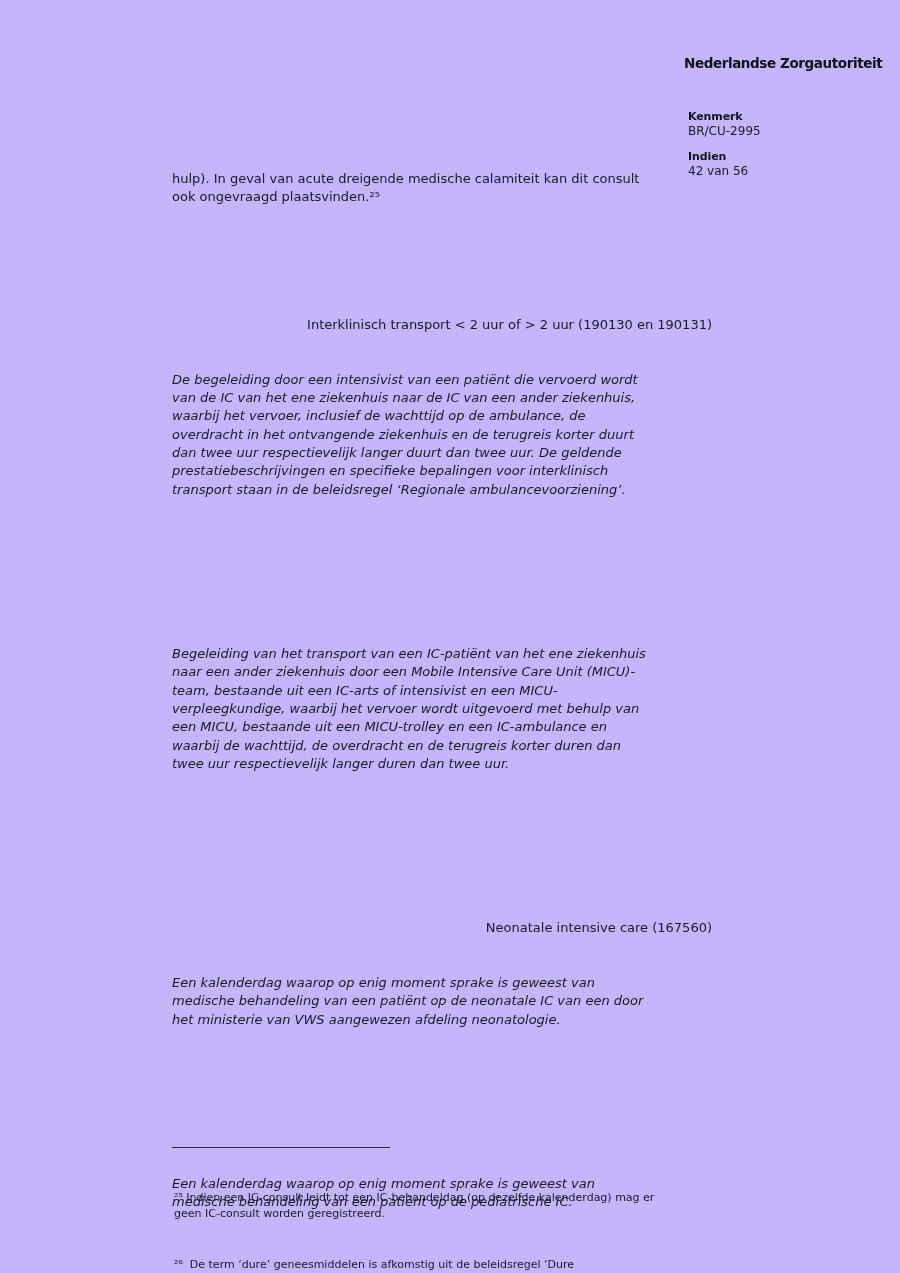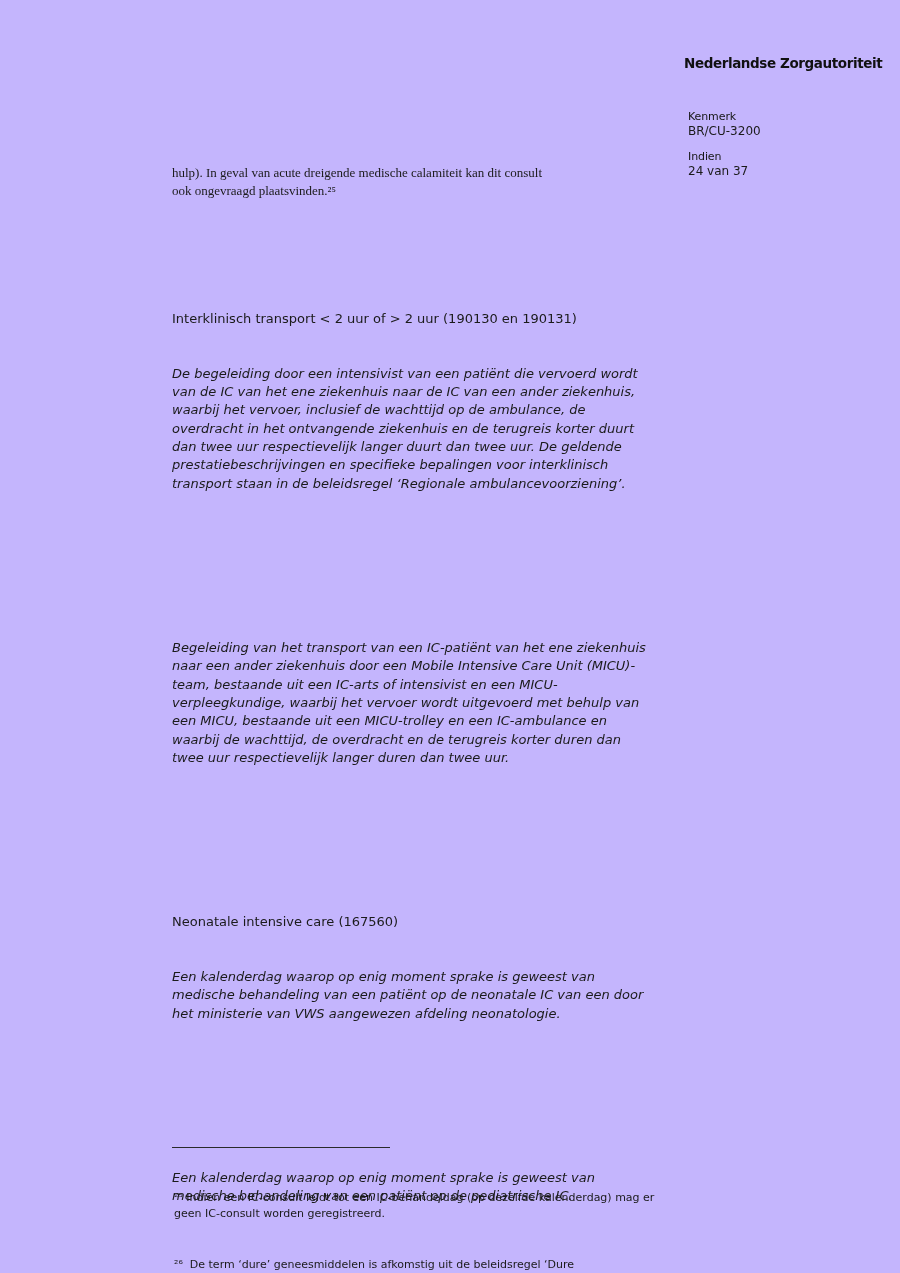--- a/index.html
+++ b/index.html
@@ -30,21 +30,21 @@
 
   
   .meta {
     position: absolute;
     left: 688px;
     top: 110px;
     width: 180px;
   }
   .meta-label {
     font-size: 11px;
-    font-weight: normal;
+    font-weight: bold;
     letter-spacing: -0.1px;
     color: #161616;
     line-height: 14px;
   }
   .meta-value {
     font-size: 12px;
     line-height: 15px;
     margin-bottom: 11px;
     color: #1b1b1b;
   }
@@ -52,23 +52,23 @@
   
   .content {
     position: absolute;
     left: 172px;
     top: 97px;
     width: 540px;
     font-size: 13px;
     line-height: 18.3px;
     white-space: pre;
   }
-  .para { margin: 12px 0 18px 0; font-family: Liberation Serif, serif; }
+  .para { margin: 18px 0 18px 0; }
   .section { margin: 0 0 18px 0; }
-  .sec-heading { white-space: pre; }
+  .sec-heading { white-space: pre; text-align: right; }
   .sec-body { white-space: pre; font-style: italic; }
 
   
   .footnotes {
     position: absolute;
     left: 172px;
     top: 1115px;
     width: 540px;
     font-size: 11px;
     line-height: 15.9px;
@@ -85,25 +85,25 @@
 </head>
 <body>
 
 <div class="page">
 
   <div class="org">Nederlandse Zorgautoriteit</div>
 
   <div class="meta">
     <div>
       <div class="meta-label">Kenmerk</div>
-      <div class="meta-value">BR/CU-3200</div>
+      <div class="meta-value">BR/CU-2995</div>
     </div>
     <div>
       <div class="meta-label">Indien</div>
-      <div class="meta-value">24 van 37</div>
+      <div class="meta-value">42 van 56</div>
     </div>
   </div>
 
   <div class="content">
 
     <p class="para">hulp). In geval van acute dreigende medische calamiteit kan dit consult
 ook ongevraagd plaatsvinden.²⁵</p>
 
     <div class="section">
       <div class="sec-heading">Interklinisch transport &lt; 2 uur of &gt; 2 uur (190130 en 190131)</div>

